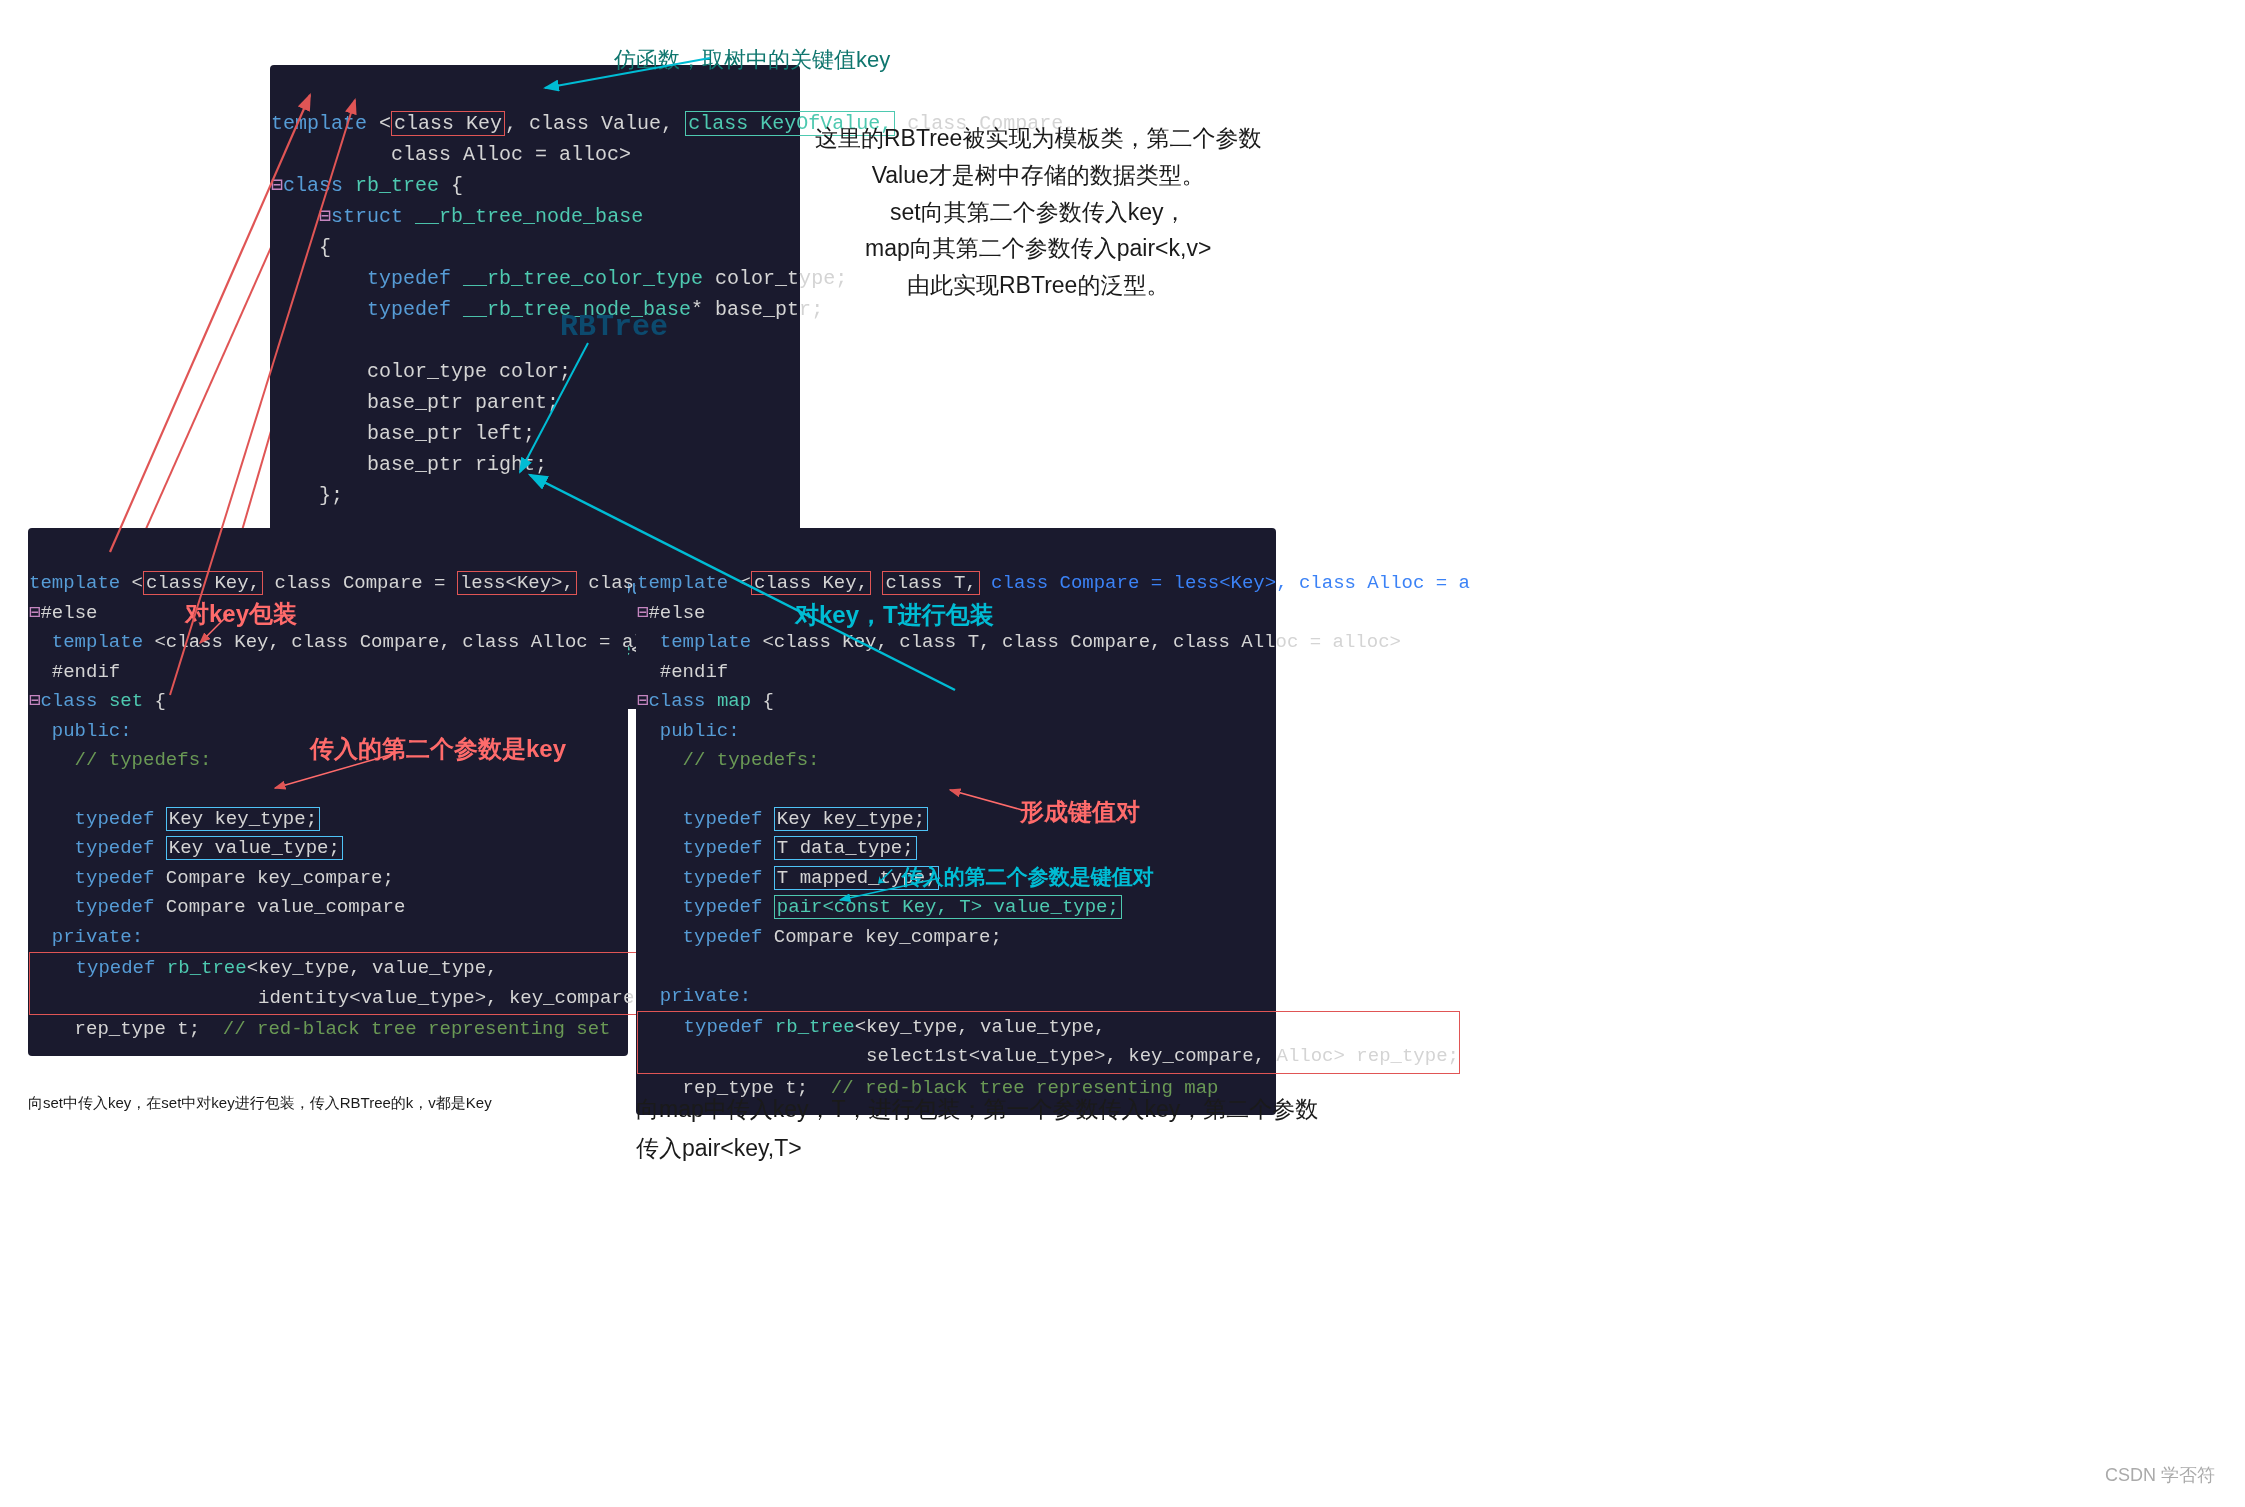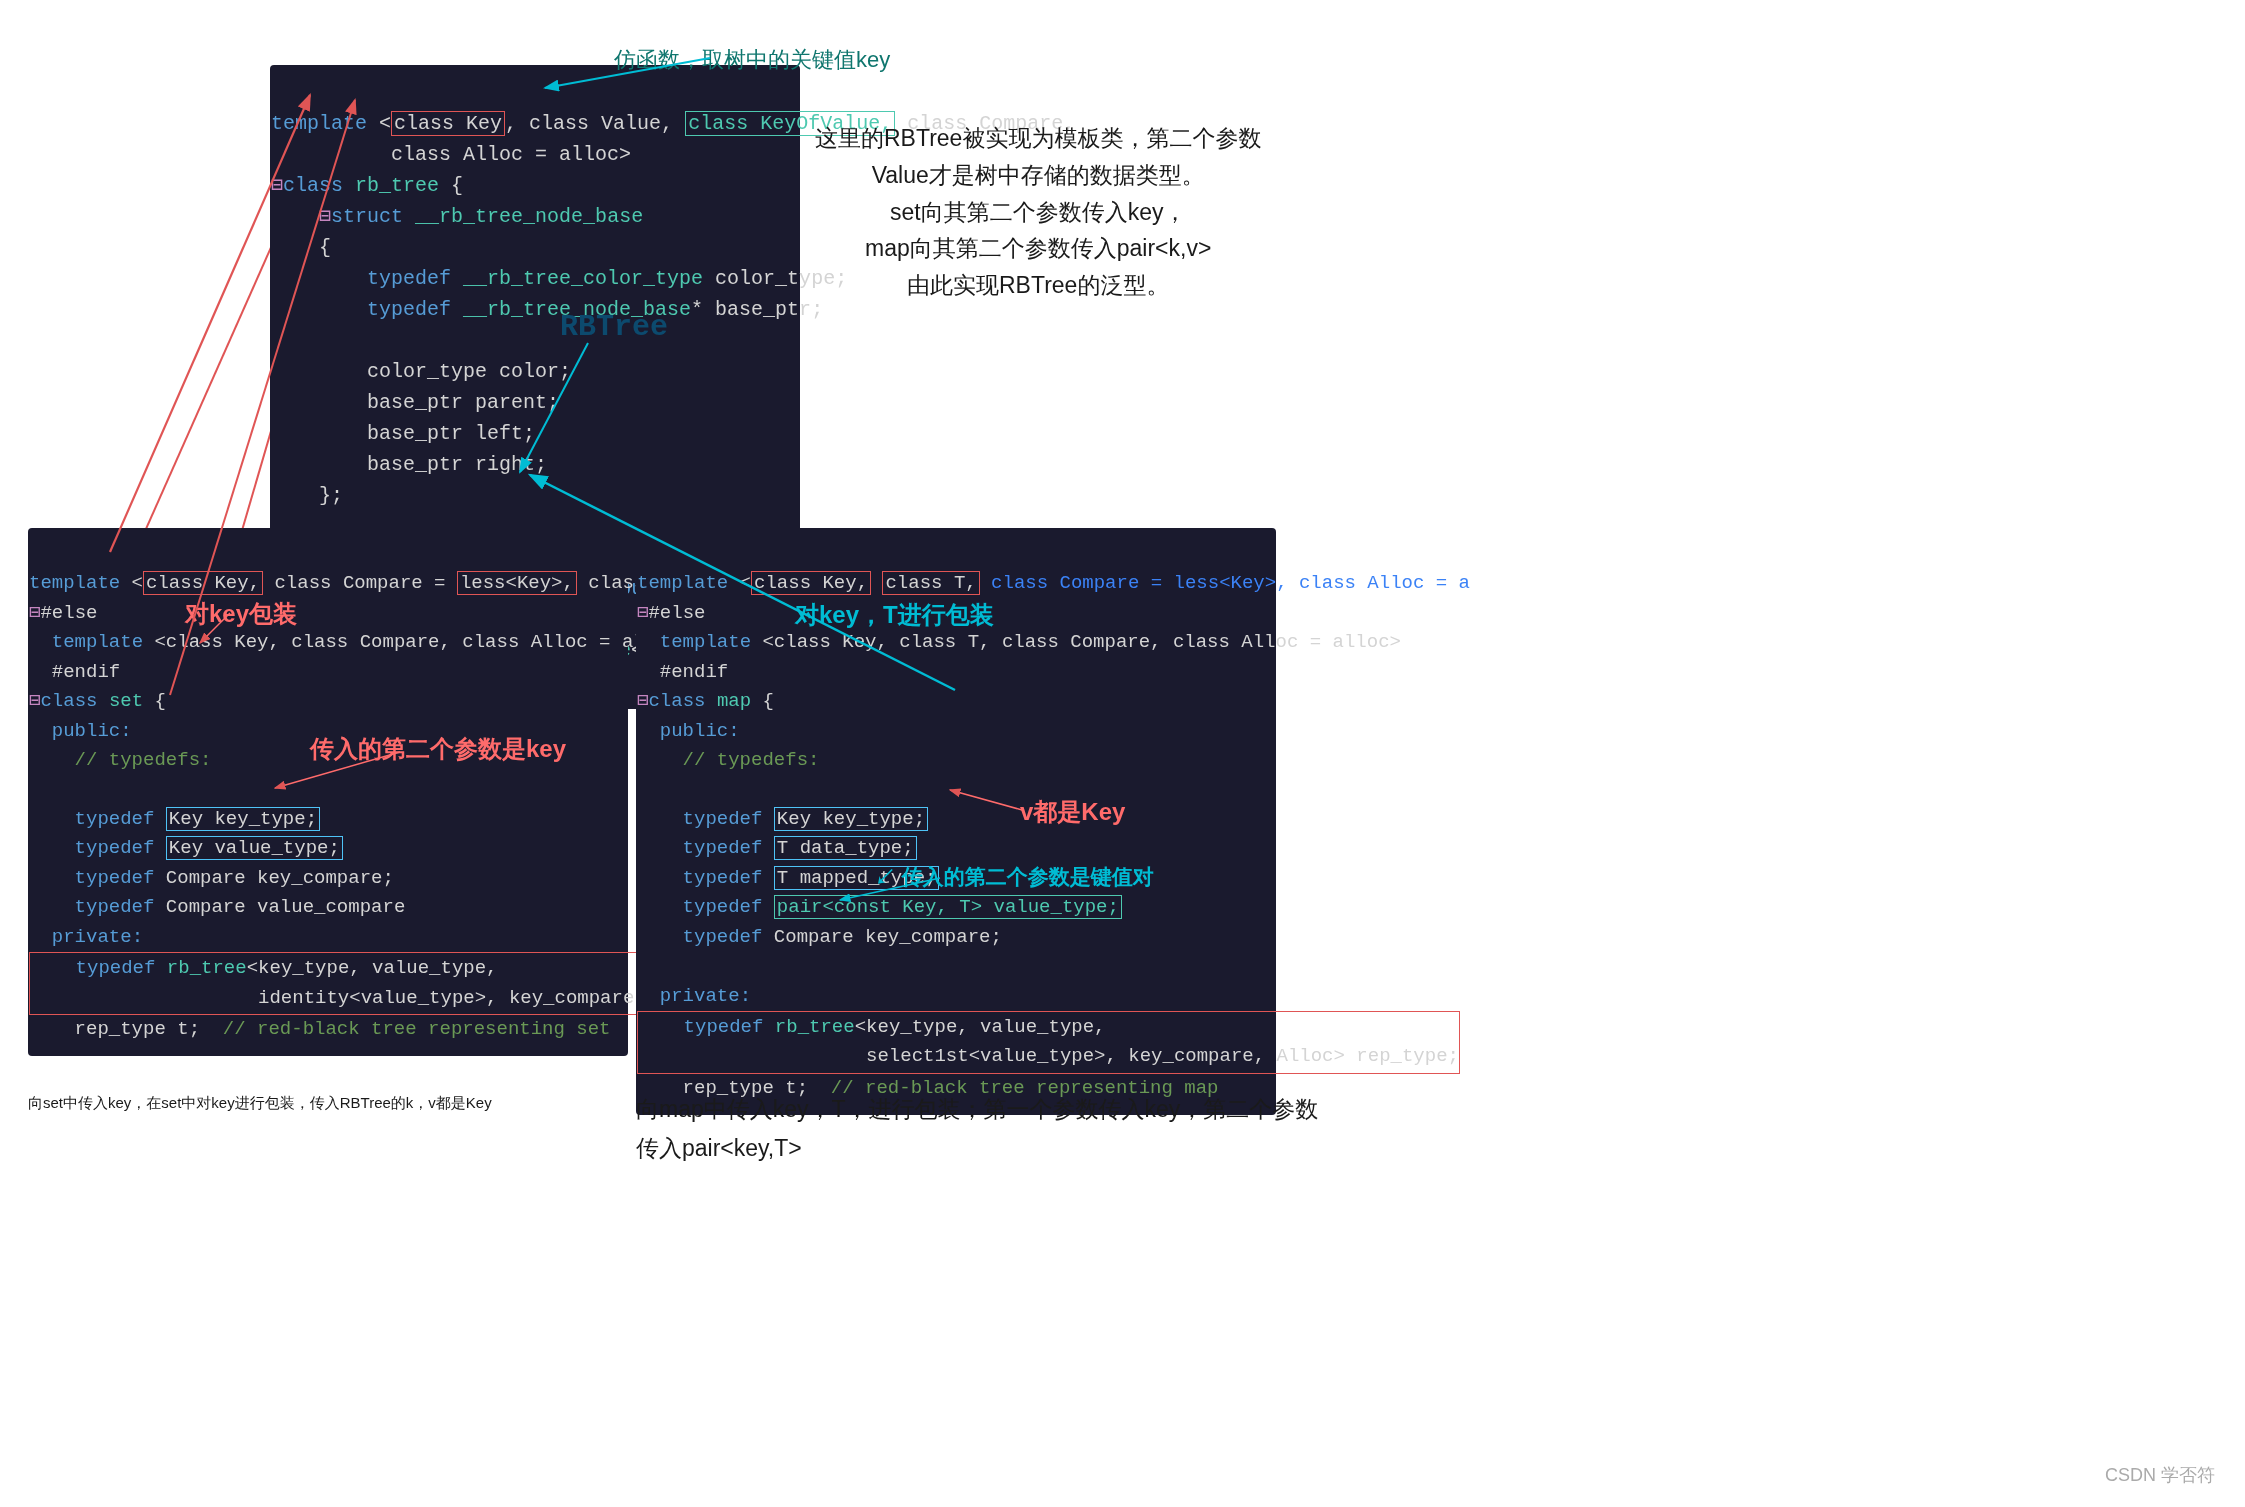--- a/index.html
+++ b/index.html
@@ -190,21 +190,21 @@
 <span style="border:1.5px solid #e05555; display:inline-block; padding:1px 0;">    <span class="kw">typedef</span> <span class="type">rb_tree</span>&lt;<span style="color:#d4d4d4">key_type, value_type,</span>
                     <span style="color:#d4d4d4">select1st&lt;value_type&gt;, key_compare, Alloc&gt; rep_type;</span></span>
     <span style="color:#d4d4d4">rep_type t;  <span class="comment">// red-black tree representing map</span></span>
 </div>
 
 <div class="annotation" style="left:795px; top:596px; color:#00bcd4; font-size:24px; font-weight:bold;">
   对key，T进行包装
 </div>
 
 <div class="annotation" style="left:1020px; top:793px; color:#ff6b6b; font-size:24px; font-weight:bold;">
-  v都是Key
+  形成键值对
 </div>
 
 <div class="annotation" style="left:875px; top:860px; color:#00bcd4; font-size:21px; font-weight:bold;">
   ↙ 传入的第二个参数是键值对
 </div>
 
 <div class="bottom-note" style="left:28px; top:1090px; font-size:15px;">
   向set中传入key，在set中对key进行包装，传入RBTree的k，v都是Key
 </div>
 

